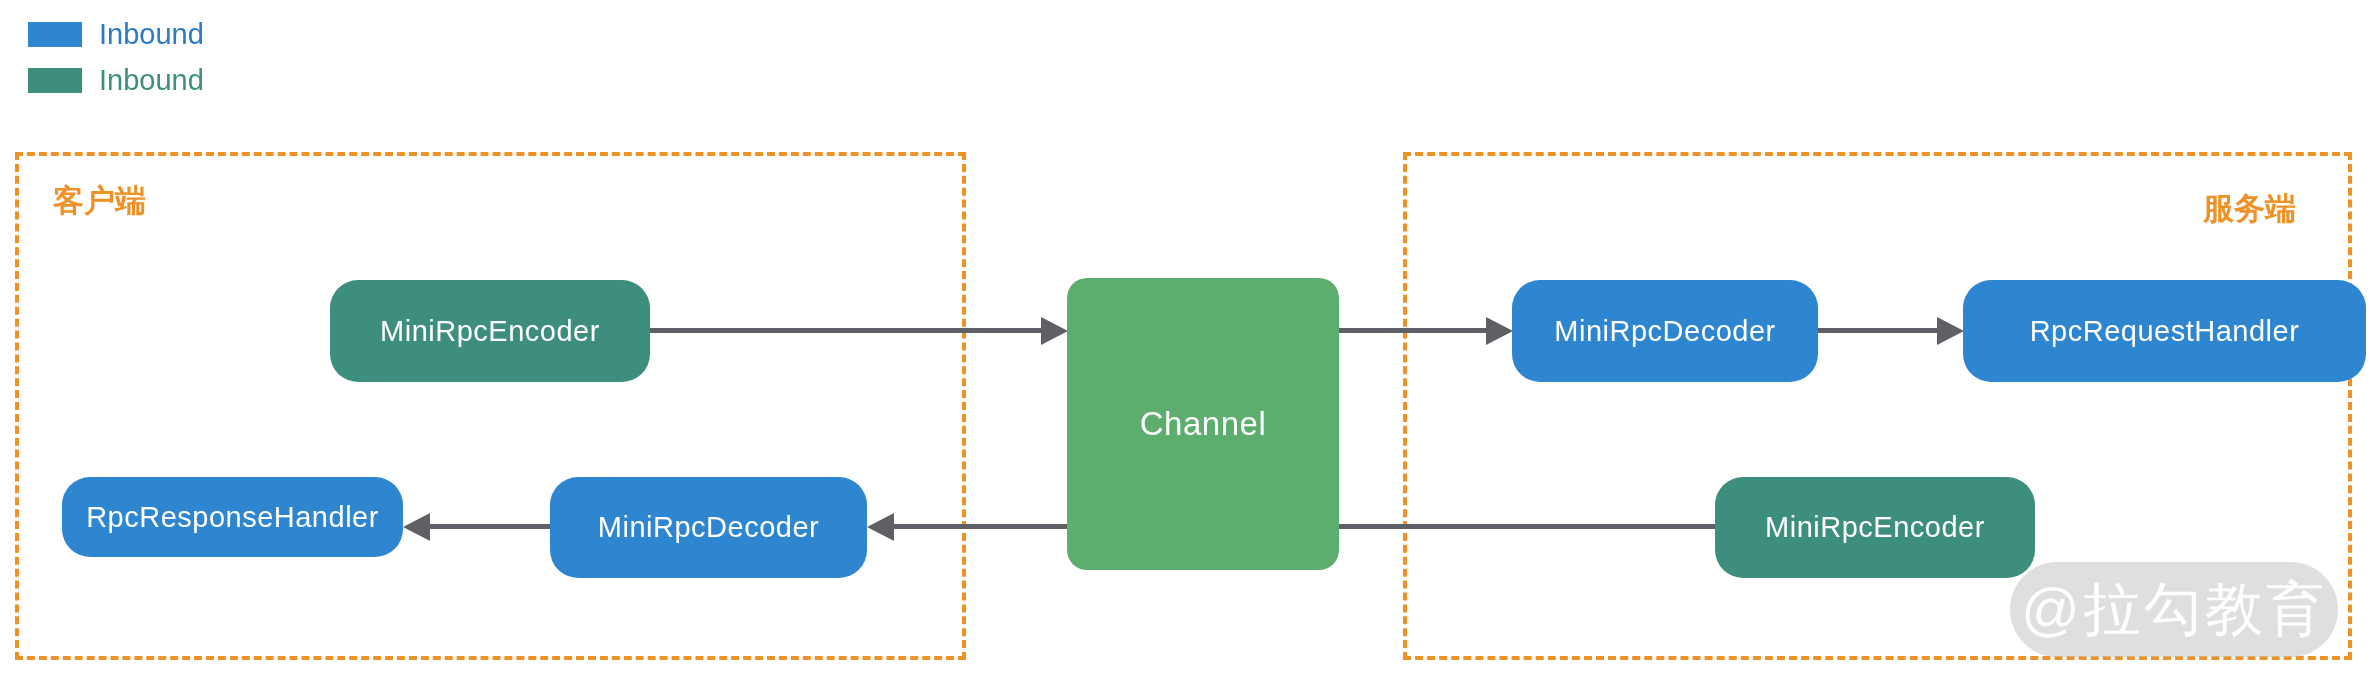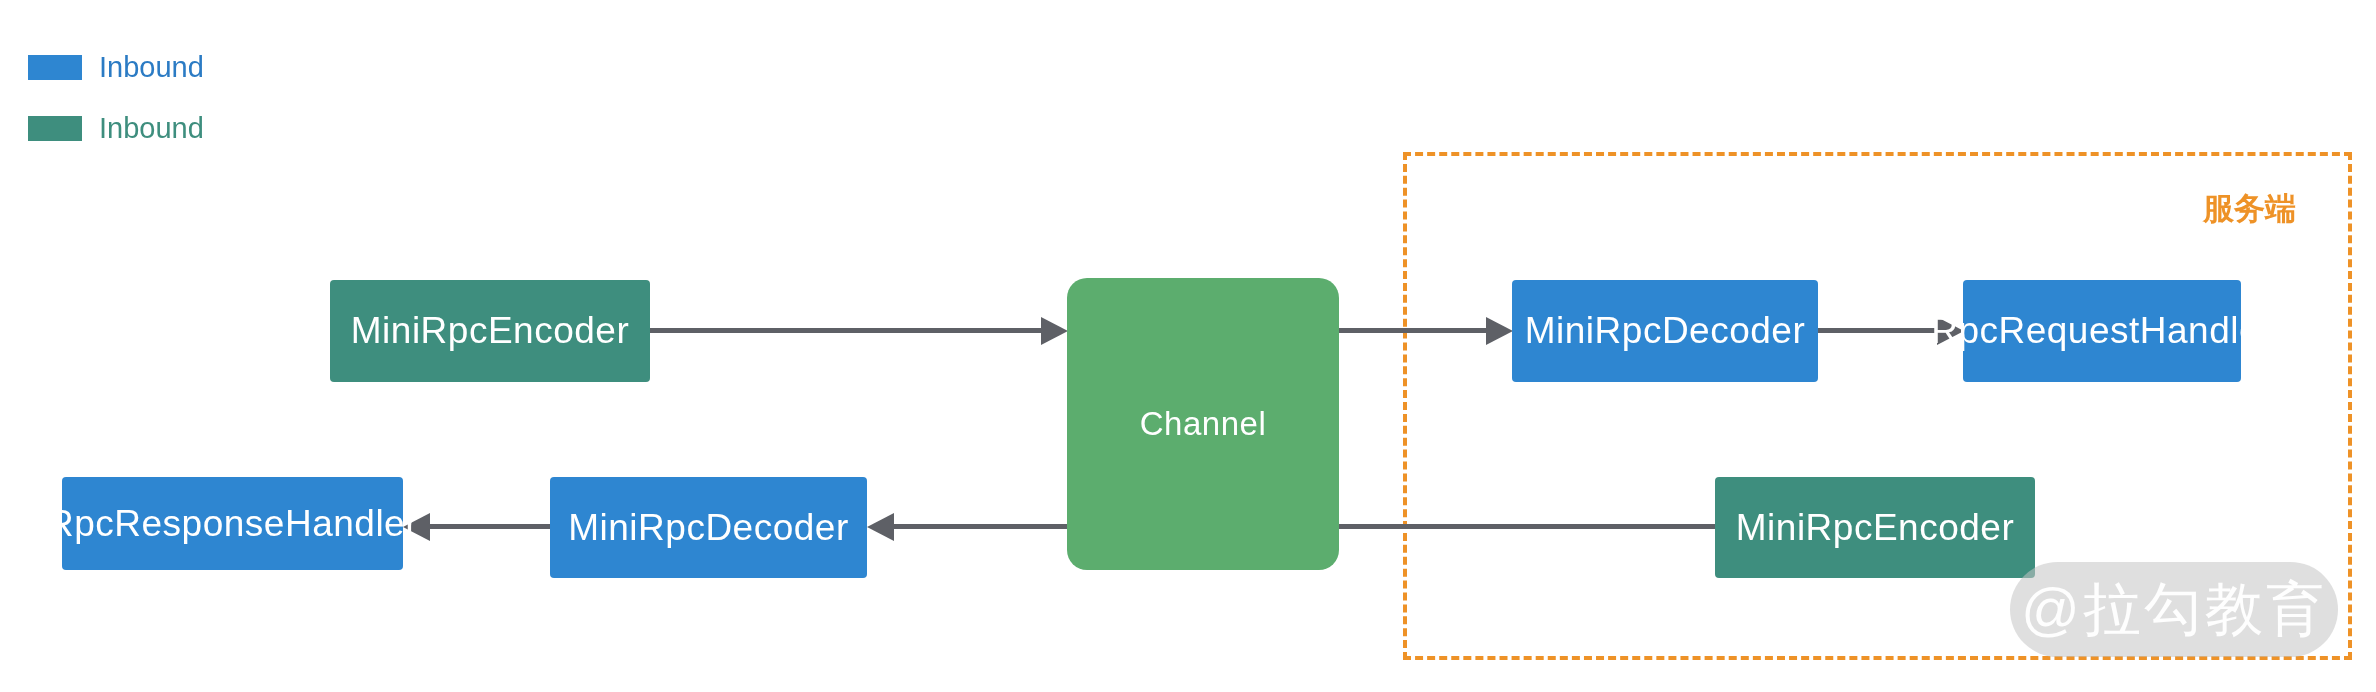--- a/index.html
+++ b/index.html
@@ -5,31 +5,31 @@
   html,body{margin:0;padding:0;background:#ffffff;}
   #canvas{
     position:relative;
     width:2376px;height:692px;
     background:#ffffff;
     font-family:"Liberation Sans","DejaVu Sans",sans-serif;
     overflow:hidden;
   }
   
   .legend{position:absolute;left:28px;top:20px;}
-  .legend-row{display:flex;align-items:center;margin-bottom:18px;height:28px;margin-top:33px;}
+  .legend-row{display:flex;align-items:center;margin-bottom:18px;height:28px;}
   .swatch{width:54px;height:25px;display:inline-block;}
   .legend-label{margin-left:17px;font-size:29px;font-weight:500;line-height:28px;}
   
   .group{position:absolute;border:4px dashed var(--c-border);box-sizing:border-box;}
   .group-label{position:absolute;font-size:31px;font-weight:700;color:var(--c-border);}
   
   .node{
-    position:absolute;border-radius:4px;color:#ffffff;
+    position:absolute;border-radius:28px;color:#ffffff;
     display:flex;align-items:center;justify-content:center;
-    font-size:37px;font-weight:500;letter-spacing:0.5px;box-sizing:border-box;
+    font-size:29px;font-weight:500;letter-spacing:0.5px;box-sizing:border-box;
   }
   .fill-inbound{background:var(--c-inbound);}
   .fill-outbound{background:var(--c-outbound);}
   .fill-channel{background:var(--c-channel);}
   .channel-node{font-size:33px;border-radius:20px;}
   
   .hline{position:absolute;height:5px;background:var(--c-arrow);}
   .head{position:absolute;width:0;height:0;border-top:14px solid transparent;border-bottom:14px solid transparent;}
   .head-right{border-left:27px solid var(--c-arrow);}
   .head-left{border-right:27px solid var(--c-arrow);}
@@ -50,20 +50,23 @@
     <div class="legend-row">
       <span class="swatch fill-inbound"></span>
       <span class="legend-label" style="color:var(--c-inbound-text)">Inbound</span>
     </div>
     <div class="legend-row">
       <span class="swatch fill-outbound"></span>
       <span class="legend-label" style="color:var(--c-outbound-text)">Inbound</span>
     </div>
   </div>
 
+  <div class="group" style="left:15px;top:152px;width:951px;height:508px;">
+    <div class="group-label" style="left:34px;top:24px;">客户端</div>
+  </div>
 
   <div class="group" style="left:1403px;top:152px;width:949px;height:508px;">
     <div class="group-label" style="right:52px;top:32px;text-align:right;">服务端</div>
   </div>
 
   <div class="hline" style="left:650px;top:328px;width:391px;"></div>
   <div class="head head-right" style="left:1041px;top:317px;"></div>
 
   <div class="hline" style="left:1307px;top:328px;width:179px;"></div>
   <div class="head head-right" style="left:1486px;top:317px;"></div>
@@ -79,23 +82,23 @@
 
   <div class="hline" style="left:429px;top:524px;width:121px;"></div>
   <div class="head head-left" style="left:403px;top:513px;"></div>
 
   <div class="node fill-channel channel-node" style="left:1067px;top:278px;width:272px;height:292px;">Channel</div>
 
   <div class="node fill-outbound" style="left:330px;top:280px;width:320px;height:102px;">MiniRpcEncoder</div>
 
   <div class="node fill-inbound" style="left:1512px;top:280px;width:306px;height:102px;">MiniRpcDecoder</div>
 
-  <div class="node fill-inbound" style="left:1963px;top:280px;width:278px;height:102px;">RpcRequestHandler</div>
+  <div class="node fill-inbound" style="left:1963px;top:280px;width:403px;height:102px;">RpcRequestHandler</div>
 
-  <div class="node fill-inbound" style="left:62px;top:477px;width:341px;height:93px;">RpcResponseHandler</div>
+  <div class="node fill-inbound" style="left:62px;top:477px;width:341px;height:80px;">RpcResponseHandler</div>
 
   <div class="node fill-inbound" style="left:550px;top:477px;width:317px;height:101px;">MiniRpcDecoder</div>
 
   <div class="node fill-outbound" style="left:1715px;top:477px;width:320px;height:101px;">MiniRpcEncoder</div>
 
   <div class="watermark">@拉勾教育</div>
 
 </div>
 
 </body></html>

